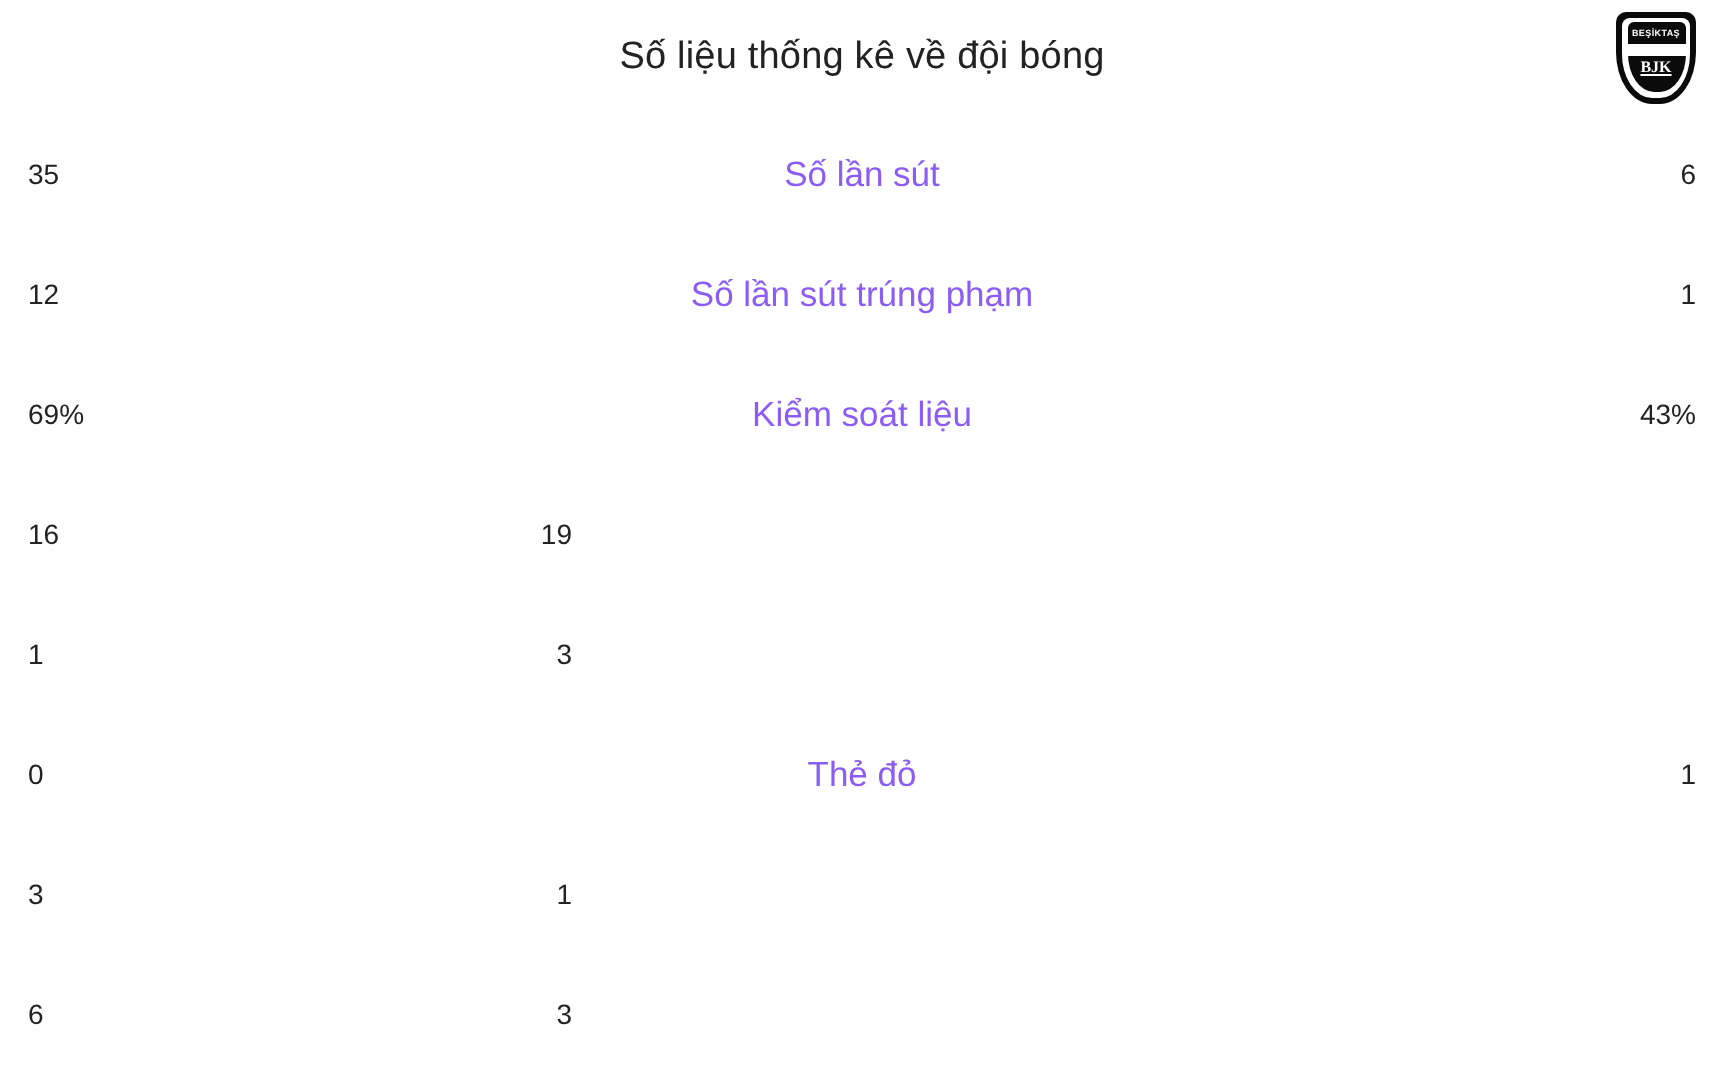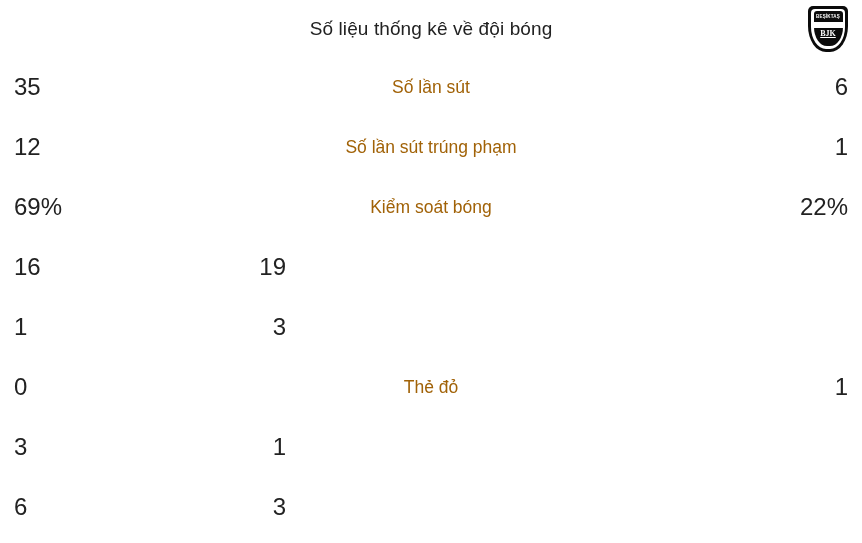--- a/index.html
+++ b/index.html
@@ -51,24 +51,24 @@
     padding-right: 14px;
     box-sizing: border-box;
   }
   .title {
     font-size: 19px;
     color: #222222;
     letter-spacing: 0.1px;
   }
   .label {
     font-size: 17.5px;
-    color: #a16207;
+    color: #8b5cf6;
   }
   .value {
-    font-size: 24px;
+    font-size: 14px;
     color: #222222;
   }
   
   .crest {
     width: 44px;
     height: 46px;
     position: relative;
     display: block;
   }
   .crest-bayern {
@@ -233,24 +233,24 @@
     <div class="col-right">
         <span class="value">1</span>
       </div>
   </div>
 
   <div class="row">
     <div class="col-left">
         <span class="value">69%</span>
       </div>
     <div class="col-center">
-        <span class="label">Kiểm soát bóng</span>
-      </div>
-    <div class="col-right">
-        <span class="value">22%</span>
+        <span class="label">Kiểm soát liệu</span>
+      </div>
+    <div class="col-right">
+        <span class="value">43%</span>
       </div>
   </div>
 
   <div class="row">
     <div class="col-left">
         <span class="value">16</span>
       </div>
     <div class="col-right">
         <span class="value">19</span>
       </div>

